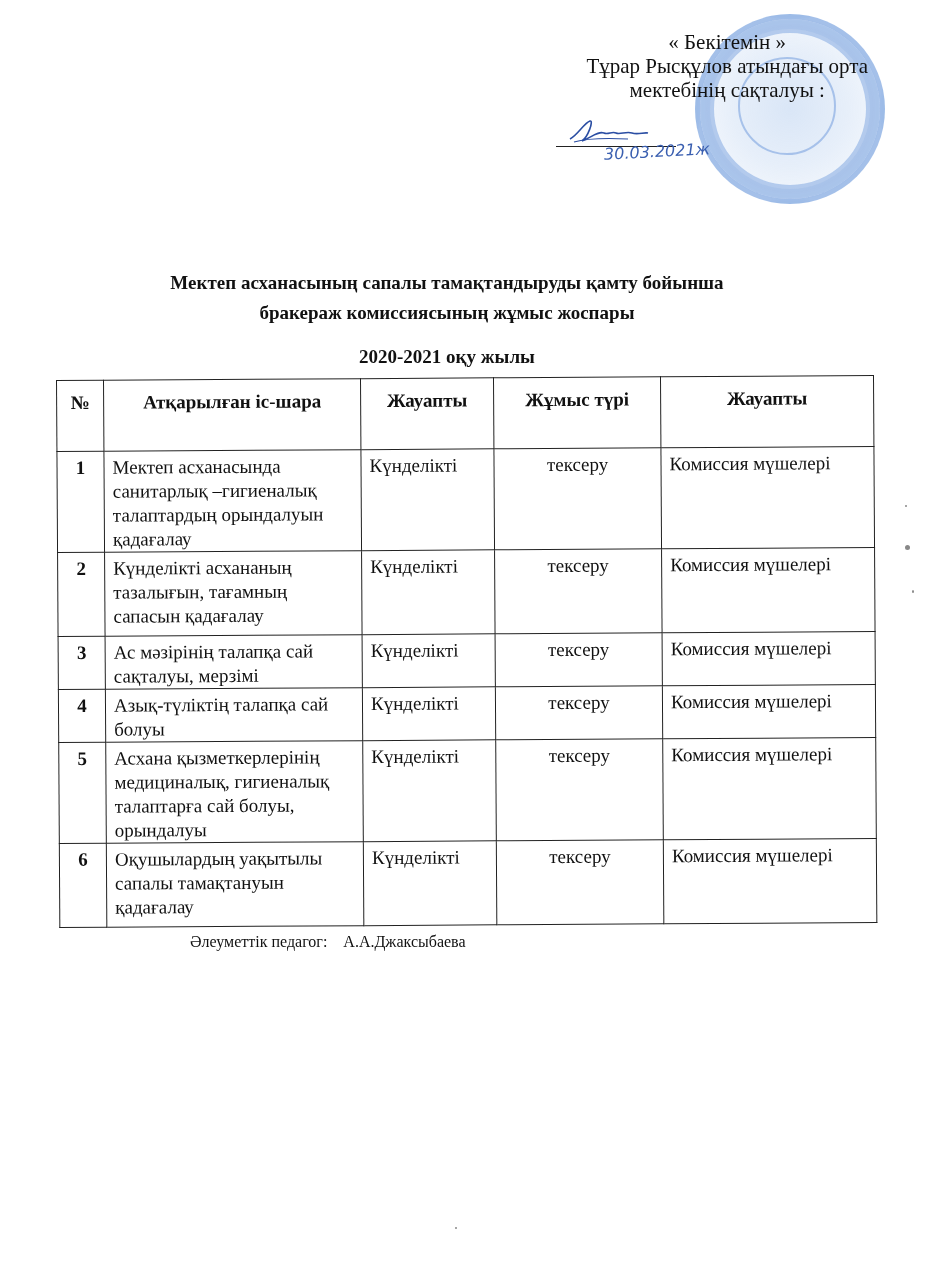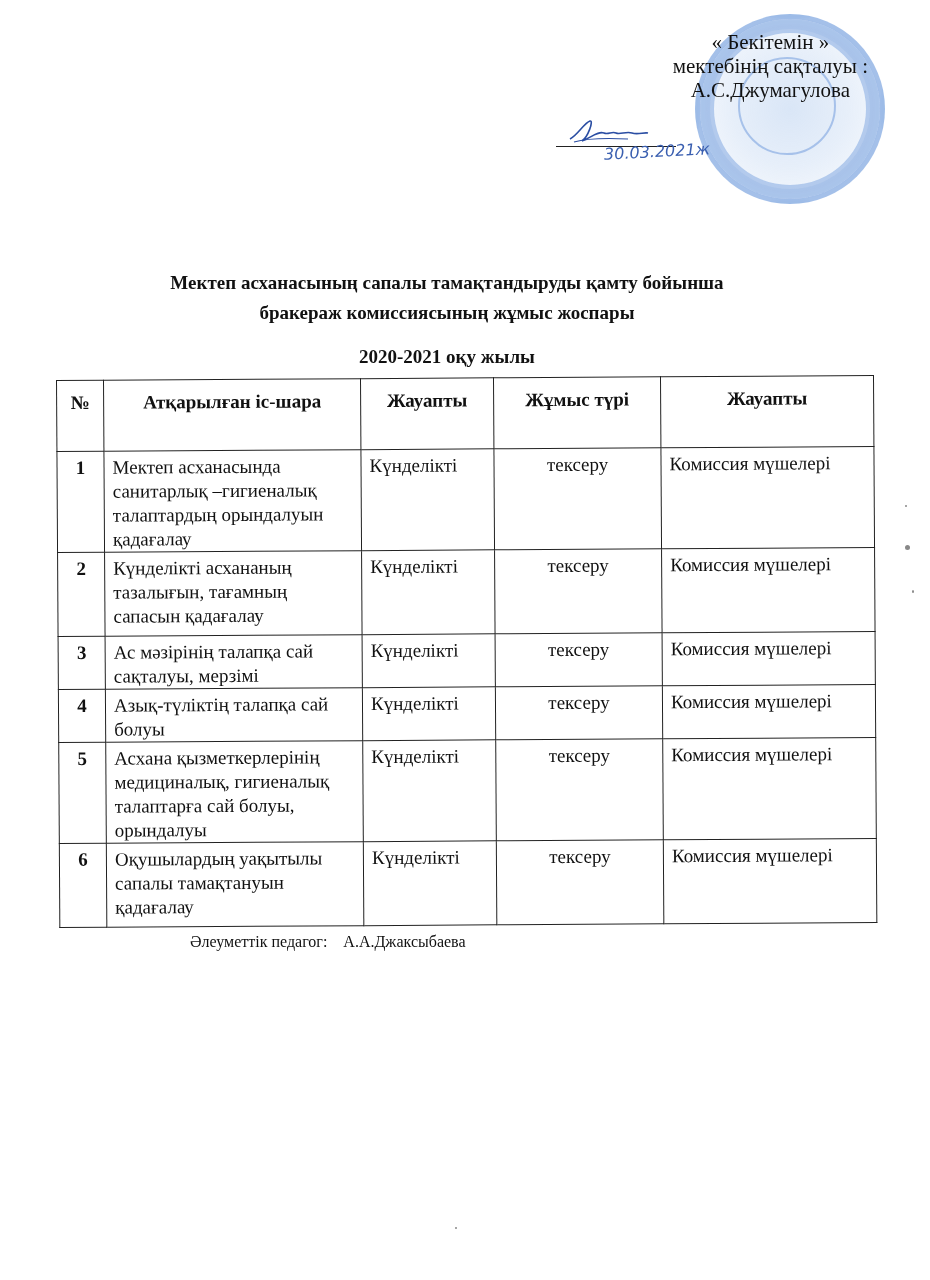--- a/index.html
+++ b/index.html
@@ -51,22 +51,22 @@
 </style>
 </head>
 <body>
 
 <div class="stamp">
     <div class="stamp-inner"></div>
   </div>
 
 <div class="approval">
   <div>« Бекітемін »</div>
+  <div>Тұрар Рысқұлов атындағы орта</div>
   <div>мектебінің сақталуы :</div>
-  <div>А.С.Джумагулова</div>
 </div>
 <svg class="signature" viewBox="0 0 82 28">
   <path d="M2 22 C10 18, 16 6, 22 4 C26 3, 20 20, 14 24 C24 20, 30 14, 36 16 C40 18, 44 14, 48 16 C52 18, 58 14, 64 16 C70 18, 76 15, 80 16" fill="none" stroke="#2b4ea3" stroke-width="1.6"></path>
   <path d="M6 25 C20 21, 40 21, 60 22" fill="none" stroke="#2b4ea3" stroke-width="1.2"></path>
 </svg>
 <div class="sig-line"></div>
 <div class="sig-date">30.03.2021ж</div>
 
 <div class="title t1">Мектеп асханасының сапалы тамақтандыруды қамту бойынша</div>
 <div class="title t2">бракераж комиссиясының жұмыс  жоспары</div>

